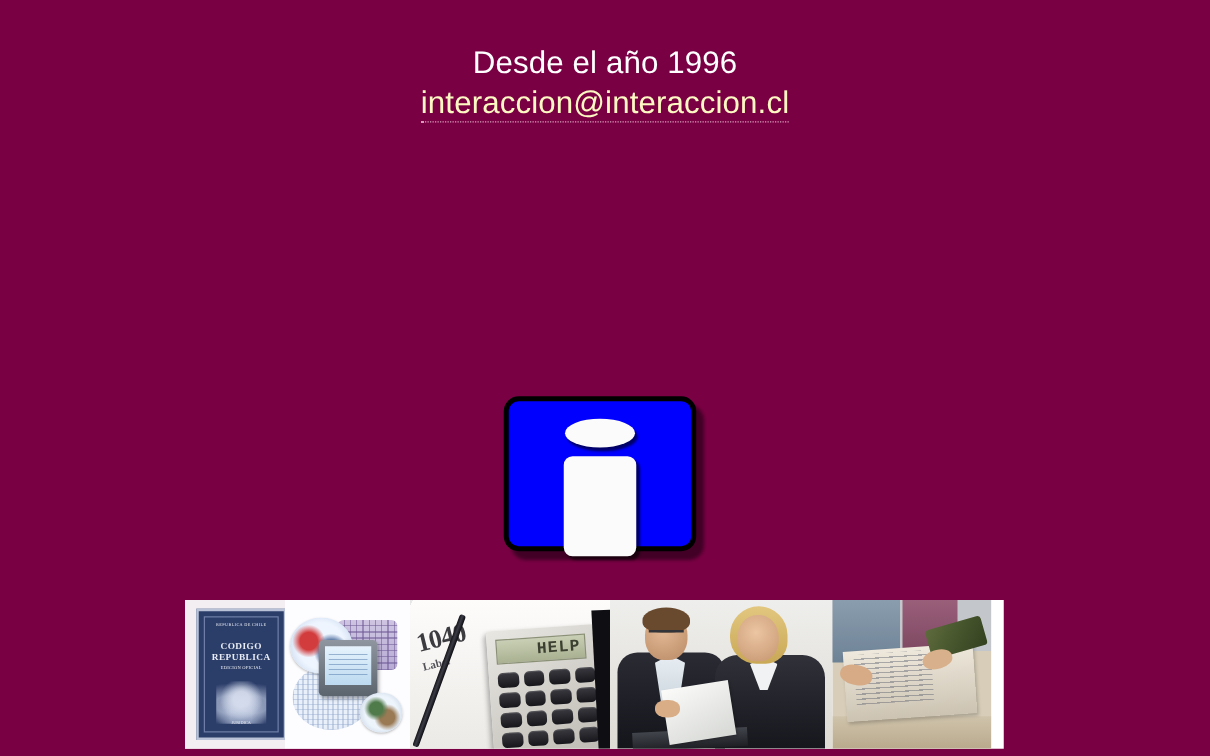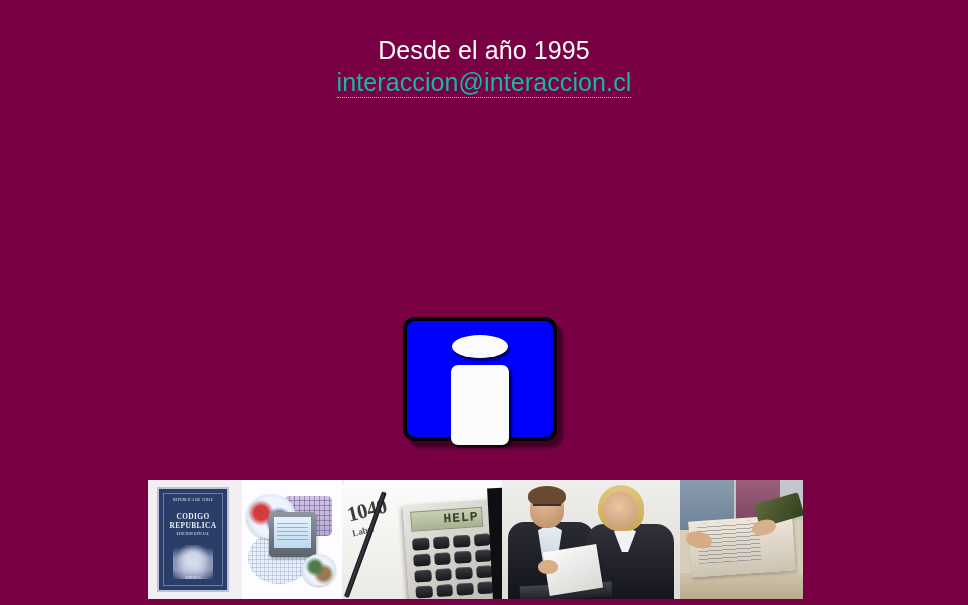--- a/index.html
+++ b/index.html
@@ -34,21 +34,21 @@
     -webkit-font-smoothing: antialiased;
   }
   #message-block .msg-line {
     display: block;
     white-space: nowrap;
   }
   #message-block .msg-line.email-line {
     margin-top: 0;
   }
   .email-link {
-    color: #14b8a6;
+    color: #fef9c3;
     text-decoration: none;
     border-bottom: 1px dotted #d79ebb;
     padding-bottom: 1px;
   }
 
   
   #info-icon-wrap {
     position: absolute;
     left: 403px;
     top: 317px;
@@ -100,21 +100,21 @@
     background: #ffffff;
     display: flex;
     overflow: hidden;
   }
   .strip-panel {
     position: relative;
     height: 119px;
     overflow: hidden;
     flex: 0 0 auto;
   }
-  #panel-codigo   { width: 94px;  background: #f2eef2; }
+  #panel-codigo   { width: 80px;  background: #f2eef2; }
   #panel-tecnologia { width: 100px; background: #fdfdff; }
   #panel-calculadora { width: 160px; background: #f4f1ee; }
   #panel-asesoria  { width: 178px; background: #efefee; }
   #panel-revision  { width: 127px; background: #e9e4dc; }
 
   
   #book-cover {
     position: absolute;
     left: 9px;
     top: 7px;
@@ -444,21 +444,21 @@
     position: absolute; left: 0; bottom: 0; width: 127px; height: 26px;
     background: linear-gradient(#cfc3ab, #b9aa8d);
   }
 </style>
 </head>
 <body>
 
 <div id="stage">
 
   <div id="message-block">
-    <span class="msg-line">Desde el año 1995</span>
+    <span class="msg-line">Desde el año 1996</span>
     <span class="msg-line email-line"><a class="email-link" href="#">interaccion@interaccion.cl</a></span>
   </div>
 
   <div id="info-icon-wrap">
     <div id="info-icon">
       <div id="info-icon-dot"></div>
       <div id="info-icon-stem"></div>
     </div>
   </div>
 

